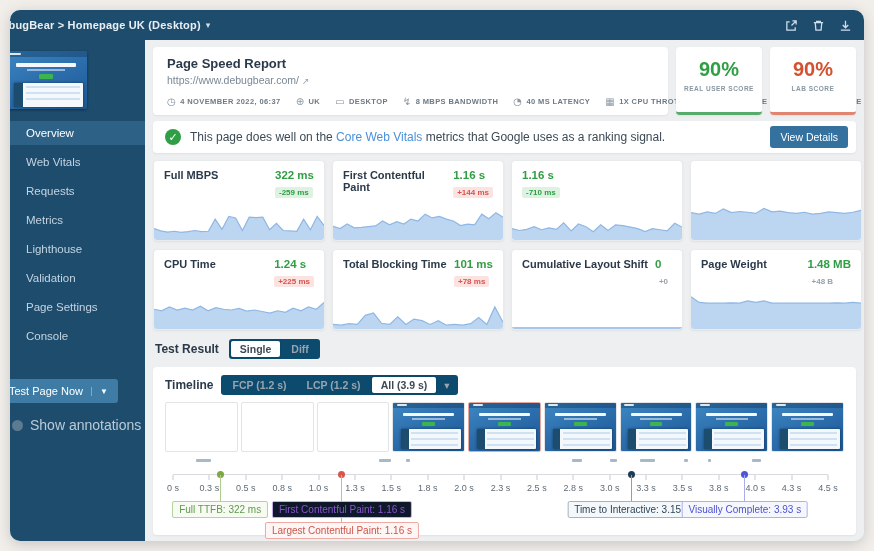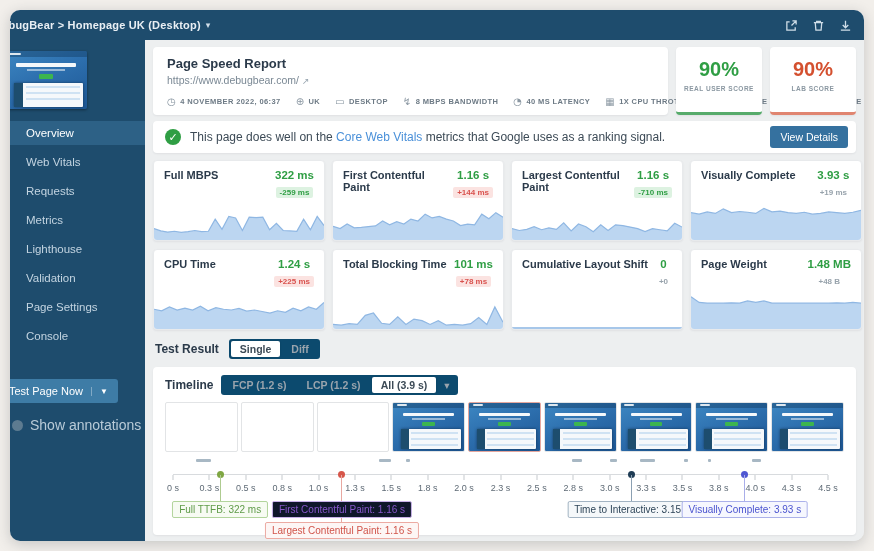--- a/index.html
+++ b/index.html
@@ -67,21 +67,21 @@
   .check-icon { width:16px; height:16px; border-radius:50%; background:#2f9e44; color:#fff; font-size:11px; line-height:16px; text-align:center; flex:none; }
   .banner-text { font-size:12px; color:#3c4a56; }
   .banner-text a { color:#4a90d9; text-decoration:none; cursor:pointer; }
   .view-details-btn { margin-left:auto; background:#35719f; color:#fff; border:none; font-size:10.5px; padding:5px 10px; border-radius:3px; cursor:pointer; font-family:inherit; }
 
   
   .metrics-grid { display:grid; grid-template-columns:repeat(4,172px); gap:8px 7px; margin-bottom:9px; }
   .metric-card { height:81px; position:relative; overflow:hidden; cursor:pointer; border:1px solid #e8eaec; }
   .metric-head { display:flex; justify-content:space-between; padding:8px 10px 0; }
   .metric-name { font-size:11px; font-weight:bold; color:#2b3a4a; }
-  .metric-right { text-align:center; flex:none; }
+  .metric-right { text-align:left; flex:none; }
   .metric-value { font-size:11.5px; font-weight:bold; color:#2f9e44; }
   .metric-delta { display:inline-block; font-size:8px; font-weight:bold; padding:1px 4px; border-radius:2px; margin-top:3px; }
   .delta-good { background:#ddf2e1; color:#2f9e44; }
   .delta-bad { background:#fbe3e1; color:#d9534f; }
   .delta-neutral { background:transparent; color:#98a3ac; }
   .spark { position:absolute; bottom:0; left:0; right:0; height:38px; }
   .spark svg { width:100%; height:100%; display:block; }
 
   
   .test-result-row { display:flex; align-items:center; gap:10px; margin:3px 2px 8px; }
@@ -278,41 +278,33 @@
     </div>
     <div class="spark">
               <svg viewBox="0 0 100 40" preserveAspectRatio="none">
                 <path d="M0.0,25.6 L4.2,28.0 L8.3,23.2 L12.5,27.2 L16.7,26.8 L20.8,26.0 L25.0,25.2 L29.2,20.0 L33.3,24.0 L37.5,20.8 L41.7,23.2 L45.8,18.0 L50.0,20.0 L54.2,12.8 L58.3,16.8 L62.5,15.2 L66.7,18.0 L70.8,20.0 L75.0,24.8 L79.2,23.2 L83.3,24.0 L87.5,12.8 L91.7,17.6 L95.8,11.2 L100.0,16.0 L100,40 L0,40 Z" fill="#bcd6f1" stroke="none"></path>
                 <path d="M0.0,25.6 L4.2,28.0 L8.3,23.2 L12.5,27.2 L16.7,26.8 L20.8,26.0 L25.0,25.2 L29.2,20.0 L33.3,24.0 L37.5,20.8 L41.7,23.2 L45.8,18.0 L50.0,20.0 L54.2,12.8 L58.3,16.8 L62.5,15.2 L66.7,18.0 L70.8,20.0 L75.0,24.8 L79.2,23.2 L83.3,24.0 L87.5,12.8 L91.7,17.6 L95.8,11.2 L100.0,16.0" fill="none" stroke="#8fb7e3" stroke-width="1.2" vector-effect="non-scaling-stroke"></path>
               </svg>
             </div>
   </div>
           <div class="metric-card card">
     <div class="metric-head">
-      <div class="metric-name">Largest Contentful Paint</div>
       <div class="metric-right">
         <div class="metric-value">1.16 s</div>
         <span class="metric-delta delta-good">-710 ms</span>
       </div>
     </div>
     <div class="spark">
               <svg viewBox="0 0 100 40" preserveAspectRatio="none">
                 <path d="M0.0,28.0 L4.3,30.0 L8.7,28.8 L13.0,26.0 L17.4,29.2 L21.7,27.2 L26.1,28.8 L30.4,22.0 L34.8,30.4 L39.1,23.2 L43.5,26.0 L47.8,31.2 L52.2,24.0 L56.5,30.0 L60.9,24.0 L65.2,24.8 L69.6,26.4 L73.9,28.0 L78.3,31.2 L82.6,28.0 L87.0,29.2 L91.3,30.4 L95.7,22.4 L100.0,26.4 L100,40 L0,40 Z" fill="#bcd6f1" stroke="none"></path>
                 <path d="M0.0,28.0 L4.3,30.0 L8.7,28.8 L13.0,26.0 L17.4,29.2 L21.7,27.2 L26.1,28.8 L30.4,22.0 L34.8,30.4 L39.1,23.2 L43.5,26.0 L47.8,31.2 L52.2,24.0 L56.5,30.0 L60.9,24.0 L65.2,24.8 L69.6,26.4 L73.9,28.0 L78.3,31.2 L82.6,28.0 L87.0,29.2 L91.3,30.4 L95.7,22.4 L100.0,26.4" fill="none" stroke="#8fb7e3" stroke-width="1.2" vector-effect="non-scaling-stroke"></path>
               </svg>
             </div>
   </div>
           <div class="metric-card card">
-    <div class="metric-head">
-      <div class="metric-name">Visually Complete</div>
-      <div class="metric-right">
-        <div class="metric-value">3.93 s</div>
-        <span class="metric-delta delta-neutral">+19 ms</span>
-      </div>
-    </div>
     <div class="spark">
               <svg viewBox="0 0 100 40" preserveAspectRatio="none">
                 <path d="M0.0,11.2 L4.8,12.8 L9.5,10.4 L14.3,12.0 L19.0,7.2 L23.8,11.2 L28.6,10.0 L33.3,10.8 L38.1,12.0 L42.9,6.8 L47.6,10.4 L52.4,9.6 L57.1,11.2 L61.9,12.0 L66.7,10.8 L71.4,12.8 L76.2,12.0 L81.0,10.4 L85.7,11.2 L90.5,12.0 L95.2,10.8 L100.0,8.8 L100,40 L0,40 Z" fill="#bcd6f1" stroke="none"></path>
                 <path d="M0.0,11.2 L4.8,12.8 L9.5,10.4 L14.3,12.0 L19.0,7.2 L23.8,11.2 L28.6,10.0 L33.3,10.8 L38.1,12.0 L42.9,6.8 L47.6,10.4 L52.4,9.6 L57.1,11.2 L61.9,12.0 L66.7,10.8 L71.4,12.8 L76.2,12.0 L81.0,10.4 L85.7,11.2 L90.5,12.0 L95.2,10.8 L100.0,8.8" fill="none" stroke="#8fb7e3" stroke-width="1.2" vector-effect="non-scaling-stroke"></path>
               </svg>
             </div>
   </div>
           <div class="metric-card card">
     <div class="metric-head">
       <div class="metric-name">CPU Time</div>

